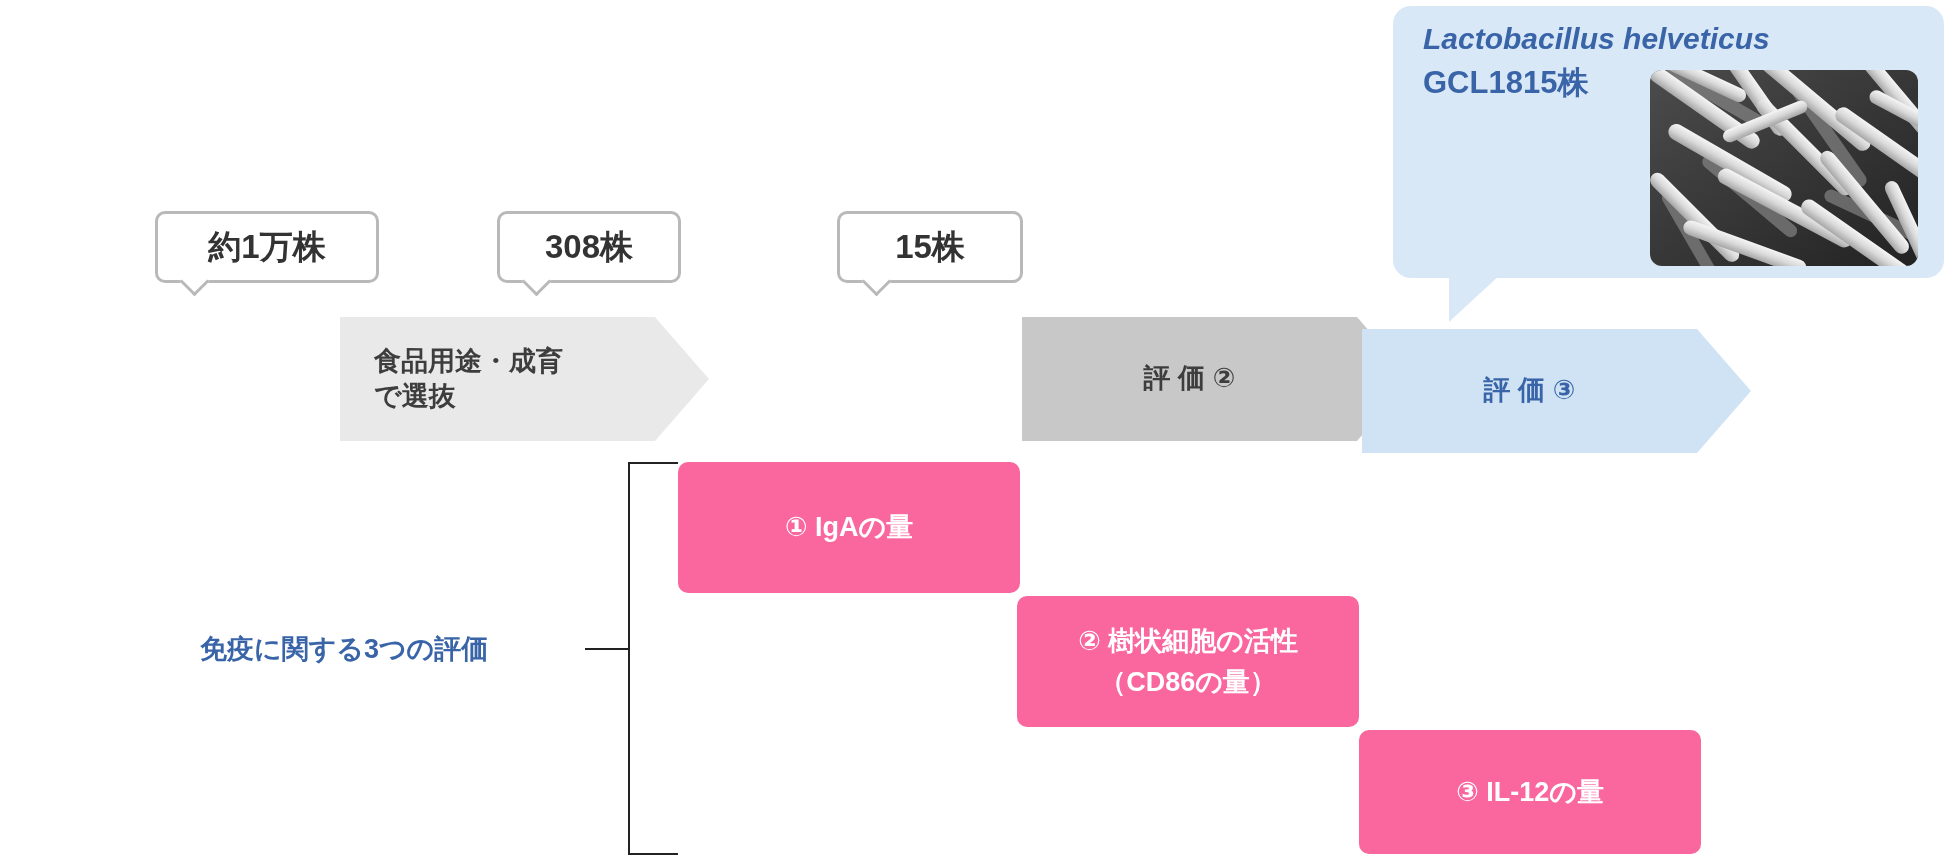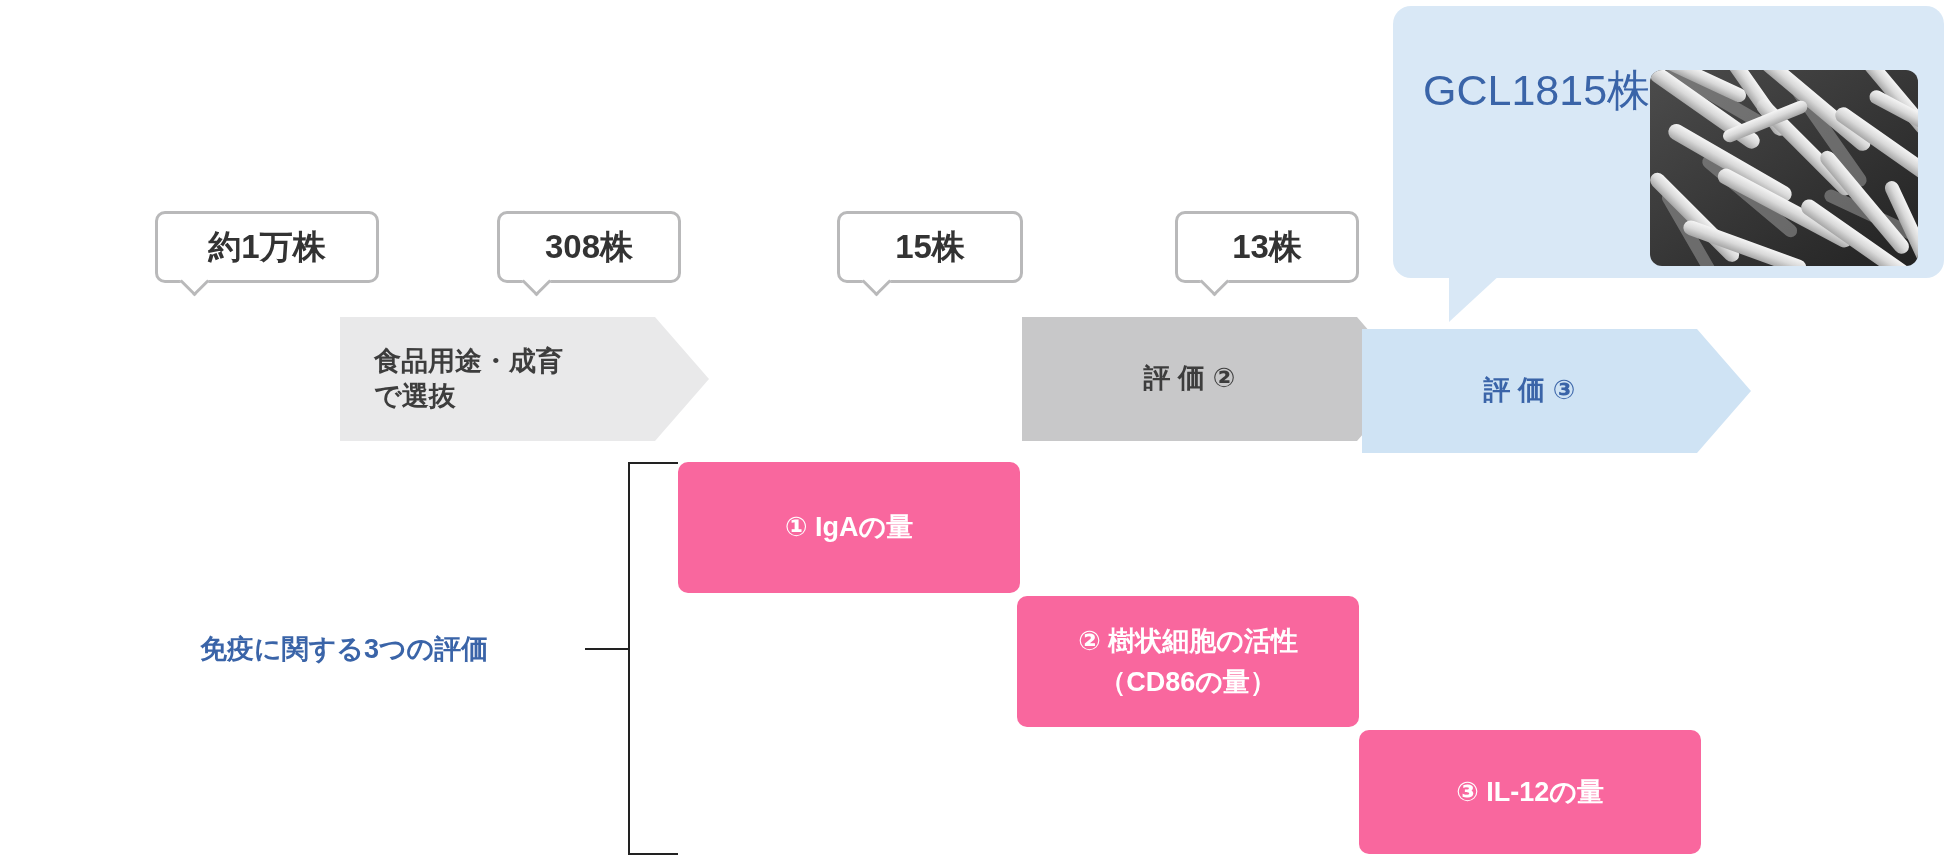--- a/index.html
+++ b/index.html
@@ -20,21 +20,21 @@
   .arrow.left{align-items:flex-start;padding-left:34px;}
   .arrow.light{background:#e9e9ea;}
   .arrow.dark{background:#c8c8c9;}
   .arrow.blue{background:#cfe3f4;color:#3a64a8;}
 
   
   .result{position:absolute;left:1393px;top:6px;width:551px;height:272px;background:#d9e8f6;border-radius:18px;}
   .result-tail{position:absolute;left:1449px;top:274px;width:52px;height:48px;background:#d9e8f6;
          clip-path:polygon(0 0,100% 0,0 100%);}
   .species{position:absolute;left:30px;top:16px;font-style:italic;font-weight:700;font-size:30px;color:#3a64a8;}
-  .strain{position:absolute;left:30px;top:56px;font-weight:400;font-size:43px;color:#3a64a8;}
+  .strain{position:absolute;left:30px;top:56px;font-weight:700;font-size:31px;color:#3a64a8;}
   .sem{position:absolute;right:26px;top:64px;width:268px;height:196px;border-radius:12px;overflow:hidden;}
   .sem svg{display:block;width:100%;height:100%;}
 
   
   .pink-card{position:absolute;width:342px;background:#f9679e;border-radius:10px;display:flex;flex-direction:column;
          align-items:center;justify-content:center;color:#fff;font-weight:700;font-size:27px;line-height:1.5;text-align:center;}
 
   
   .bracket{position:absolute;background:#222;}
   .eval-title{position:absolute;left:200px;top:631px;color:#3a64a8;font-weight:700;font-size:27px;}
@@ -49,37 +49,34 @@
     <div class="badge-tail"></div>
   </div>
   <div class="badge" style="left:497px;top:211px;width:178px;">
     <span>308株</span>
     <div class="badge-tail"></div>
   </div>
   <div class="badge" style="left:837px;top:211px;width:180px;">
     <span>15株</span>
     <div class="badge-tail"></div>
   </div>
-  <div class="badge" style="left:1175px;top:211px;width:178px;">
-    <span>13株</span>
-    <div class="badge-tail"></div>
-  </div>
 
   <div class="arrow light left" style="left:340px;width:335px;">
     <span>食品用途・成育</span>
     <span>で選抜</span>
   </div>
   <div class="arrow dark center" style="left:1022px;width:335px;">
     <span>評 価 ②</span>
   </div>
   <div class="arrow blue center" style="left:1362px;width:335px;margin-top:12px;">
     <span>評 価 ③</span>
   </div>
 
   <div class="result">
+    <div class="species">Lactobacillus helveticus</div>
     <div class="strain">GCL1815株</div>
     <div class="sem">
       <svg viewBox="0 0 268 196" xmlns="http://www.w3.org/2000/svg">
         <defs>
           <linearGradient id="bg" x1="0" y1="0" x2="1" y2="1">
             <stop offset="0" stop-color="#4c4c4c"></stop>
               <stop offset="1" stop-color="#222222"></stop>
           </linearGradient>
           <linearGradient id="rod" x1="0" y1="0" x2="0" y2="1">
             <stop offset="0" stop-color="#f5f5f5"></stop>

